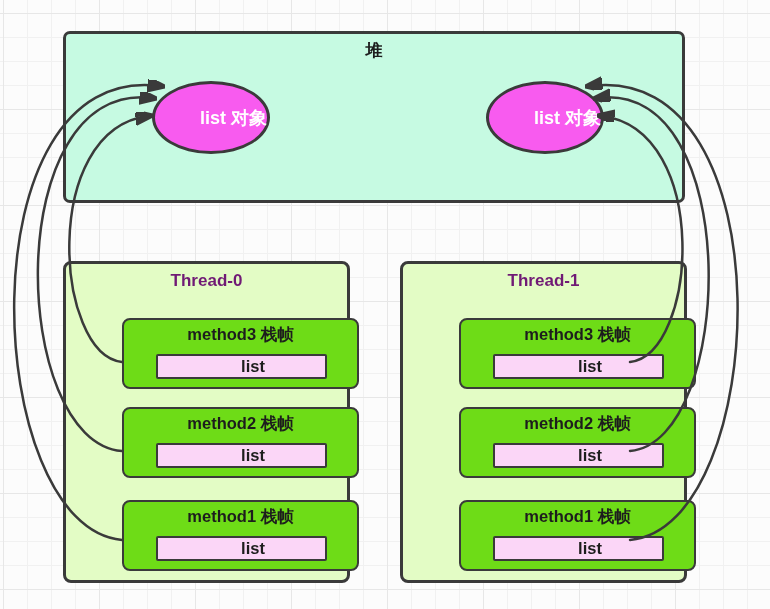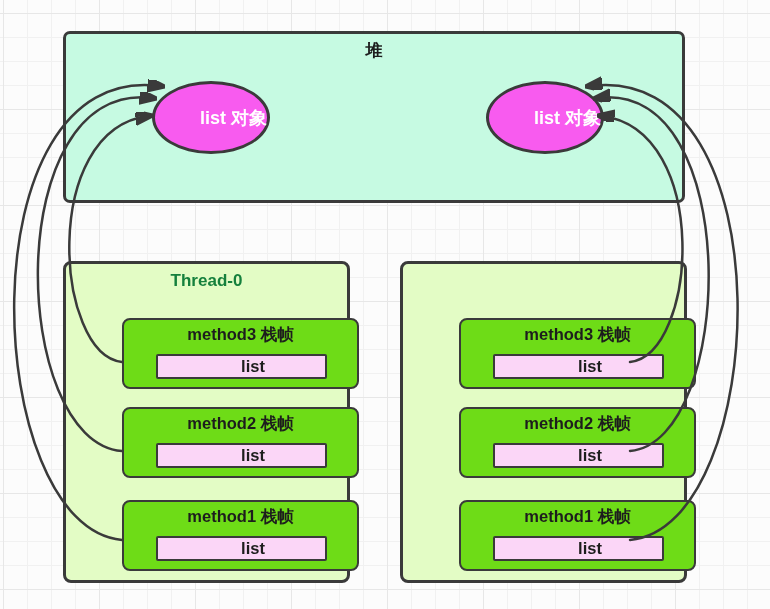--- a/index.html
+++ b/index.html
@@ -42,21 +42,21 @@
   .thread{
     top:261px;width:287px;height:322px;
     background:var(--thread-fill,#e3fcc5);
     border:3px solid var(--stroke,#3a3a3a);
     border-radius:8px;
   }
   .thread-0{left:63px;}
   .thread-1{left:400px;}
   .thread-title{
     position:absolute;top:7px;left:0;right:0;text-align:center;
-    font-weight:bold;font-size:17px;color:#15803d;
+    font-weight:bold;font-size:17px;color:#701a75;
   }
   .frame{
     position:absolute;left:27px;width:237px;height:71px;box-sizing:border-box;
     background:var(--frame-fill,#6edc17);
     border:2px solid var(--stroke,#3a3a3a);
     border-radius:8px;
     margin-left:29px;
   }
   .f0{top:54px;} .f1{top:143px;} .f2{top:236px;text-decoration:underline;}
   .frame-title{
@@ -99,20 +99,21 @@
       <div class="frame-title">method2 栈帧</div>
       <div class="var-box">list</div>
     </div>
     <div class="frame f2">
       <div class="frame-title">method1 栈帧</div>
       <div class="var-box">list</div>
     </div>
   </div>
 
   <div class="box thread thread-1">
+    <div class="thread-title">Thread-1</div>
     <div class="frame f0">
       <div class="frame-title">method3 栈帧</div>
       <div class="var-box">list</div>
     </div>
     <div class="frame f1">
       <div class="frame-title">method2 栈帧</div>
       <div class="var-box">list</div>
     </div>
     <div class="frame f2">
       <div class="frame-title">method1 栈帧</div>

